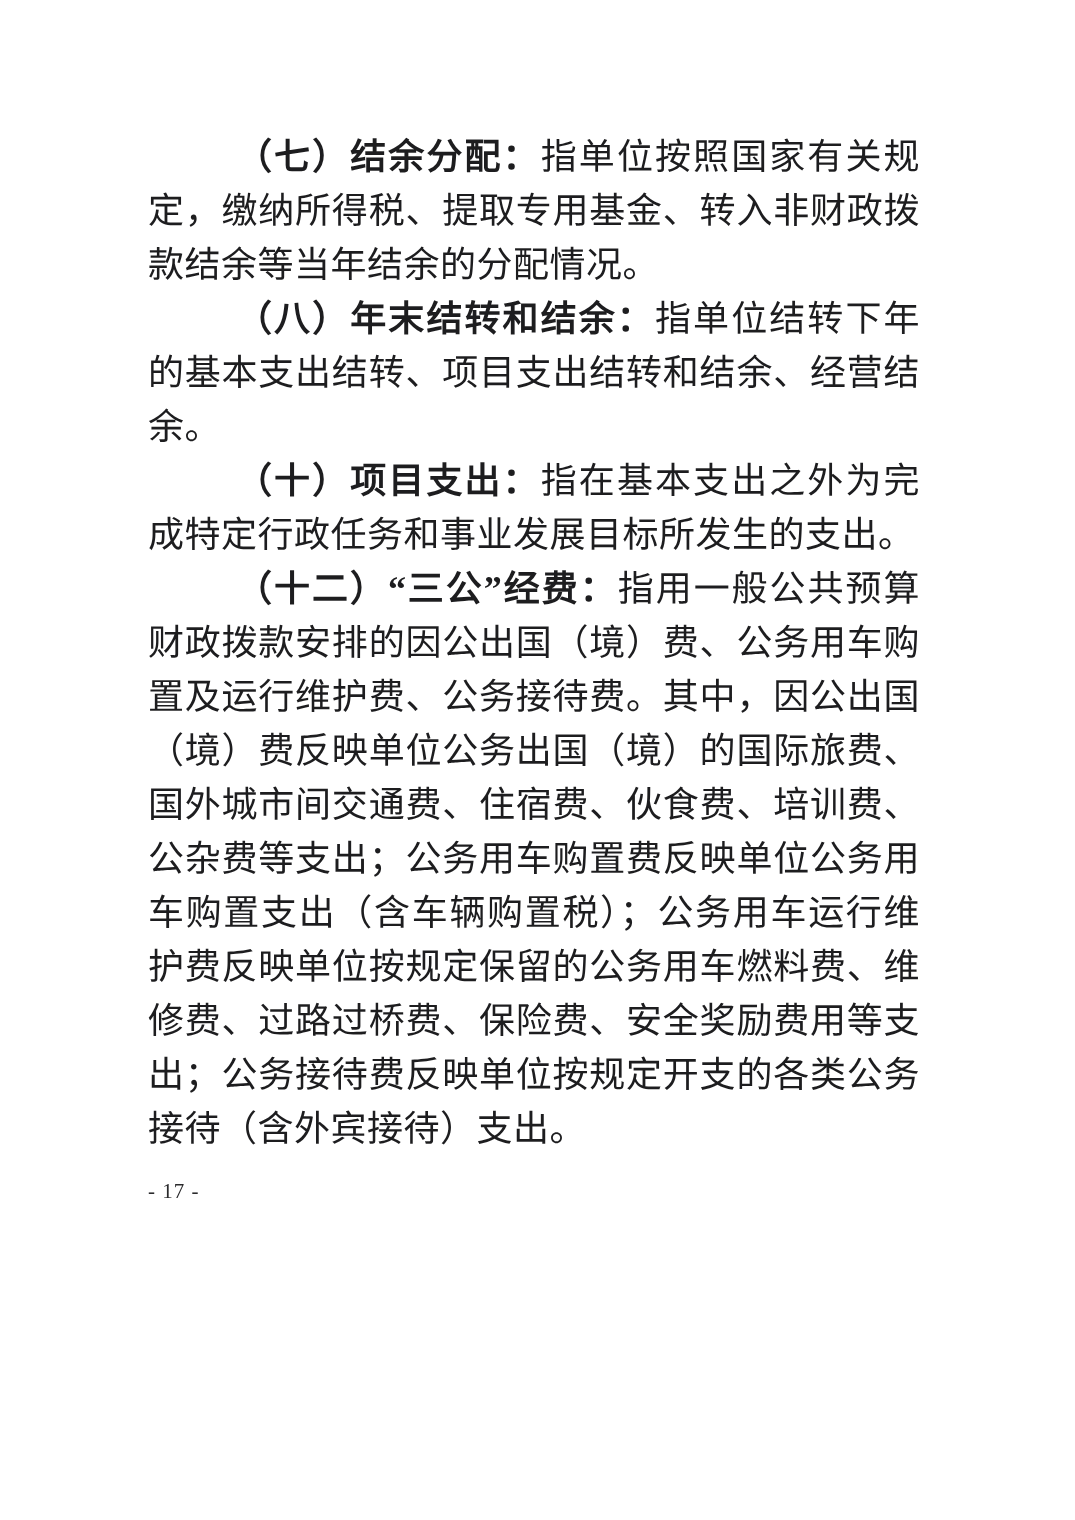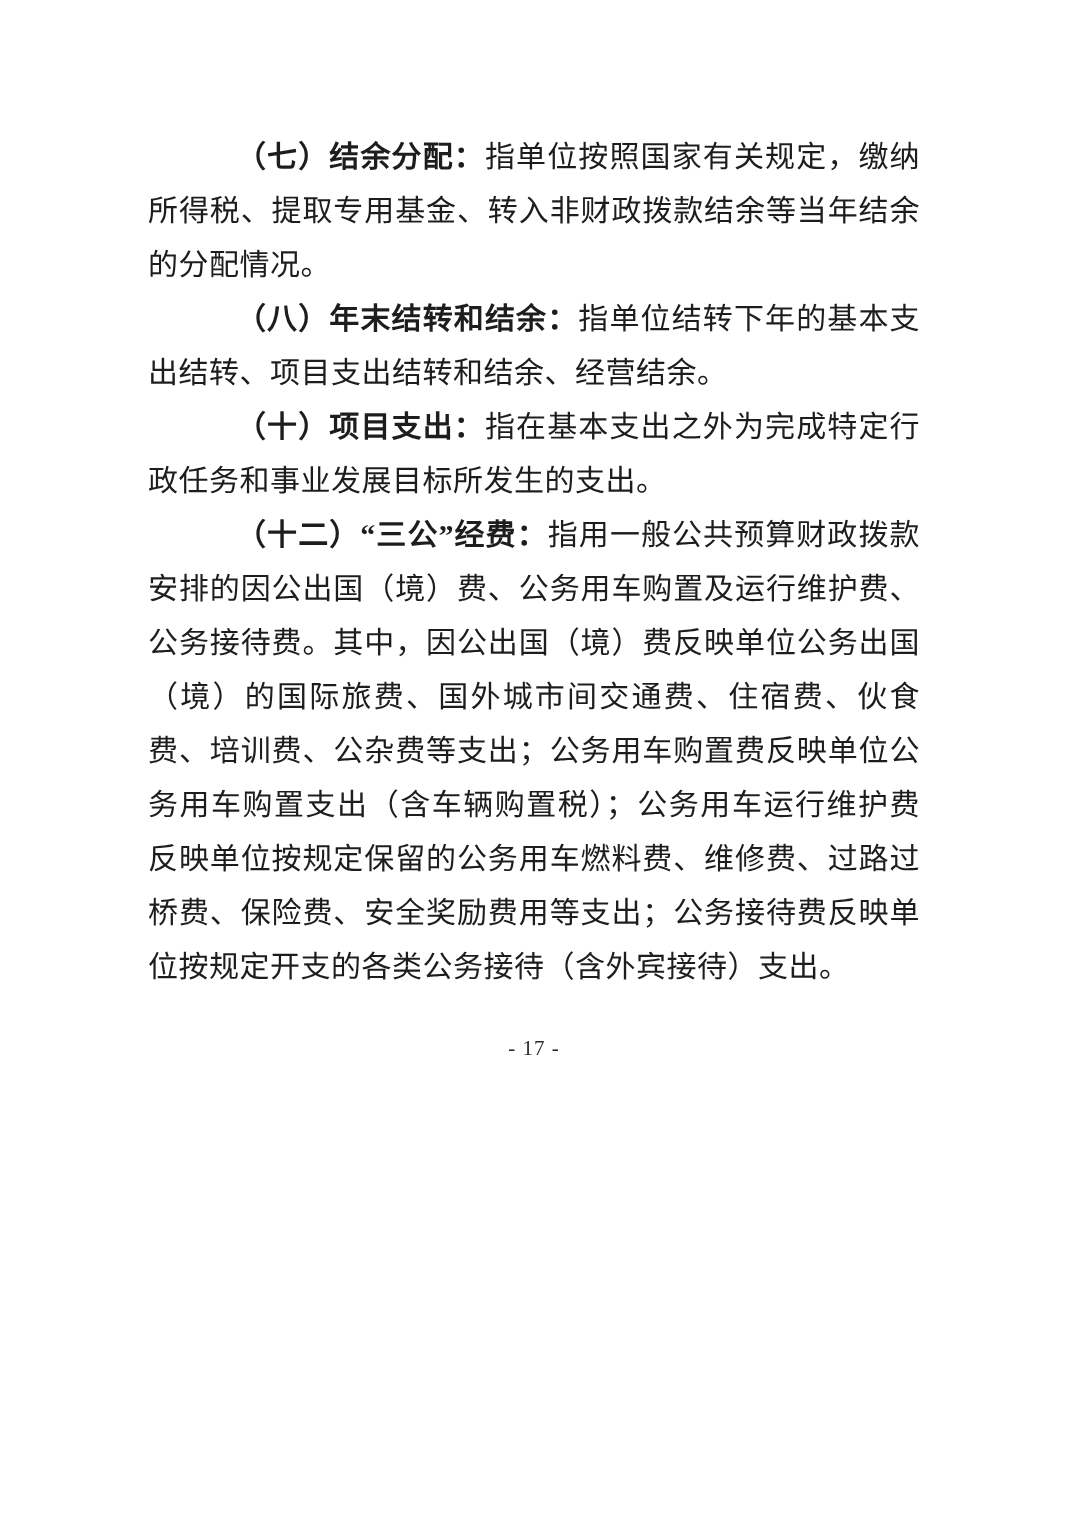--- a/index.html
+++ b/index.html
@@ -15,33 +15,33 @@
     color: #1d1d1f;
   }
   .page {
     box-sizing: border-box;
     width: 1075px;
     height: 1520px;
     padding: 130px 155px 0 148px;
   }
   .para {
     margin: 0;
-    font-size: 30px;
+    font-size: 36px;
     line-height: 54px;
     text-align: justify;
     text-justify: inter-character;
     text-indent: 88px;
     letter-spacing: 0.5px;
   }
   .head {
     font-weight: 700;
   }
   .footer {
-    margin-top: 40px;
-    text-align: center;
+    margin-top: 21px;
+    text-align: left;
     font-size: 21px;
     line-height: 28px;
     color: #2a2a2c;
     letter-spacing: 1px;
   }
 </style>
 </head>
 <body>
 
 <div class="page">

